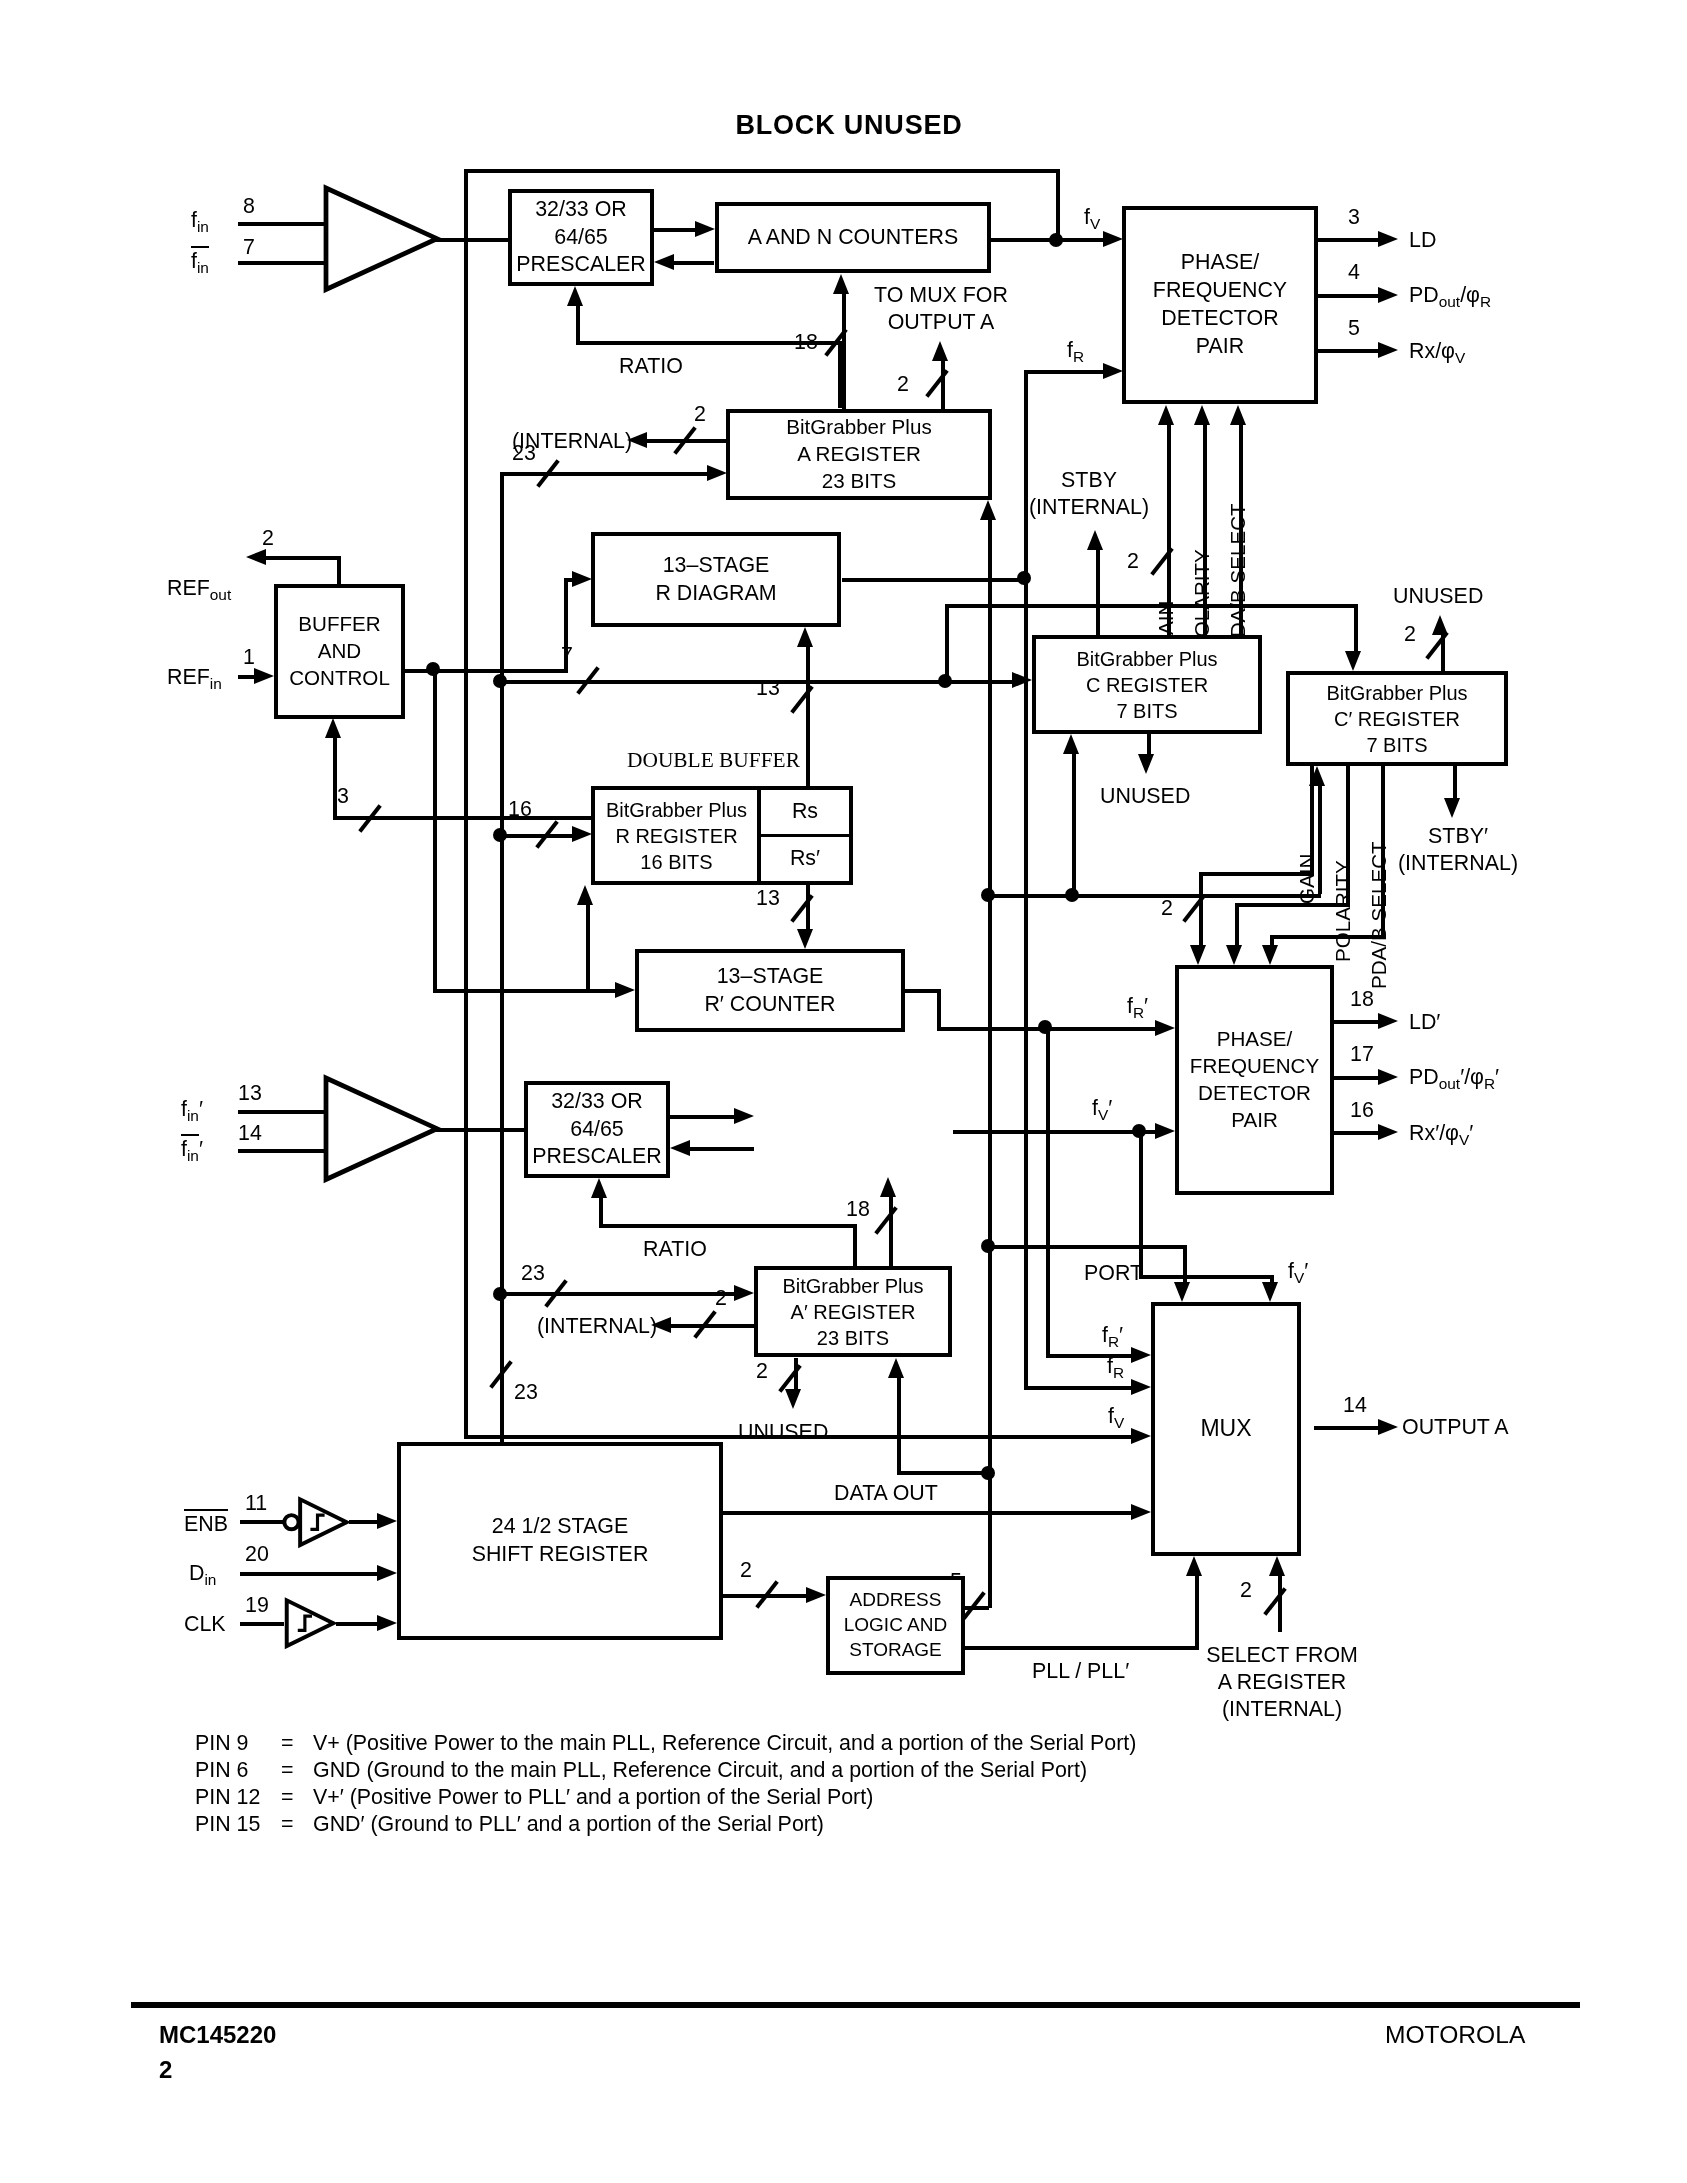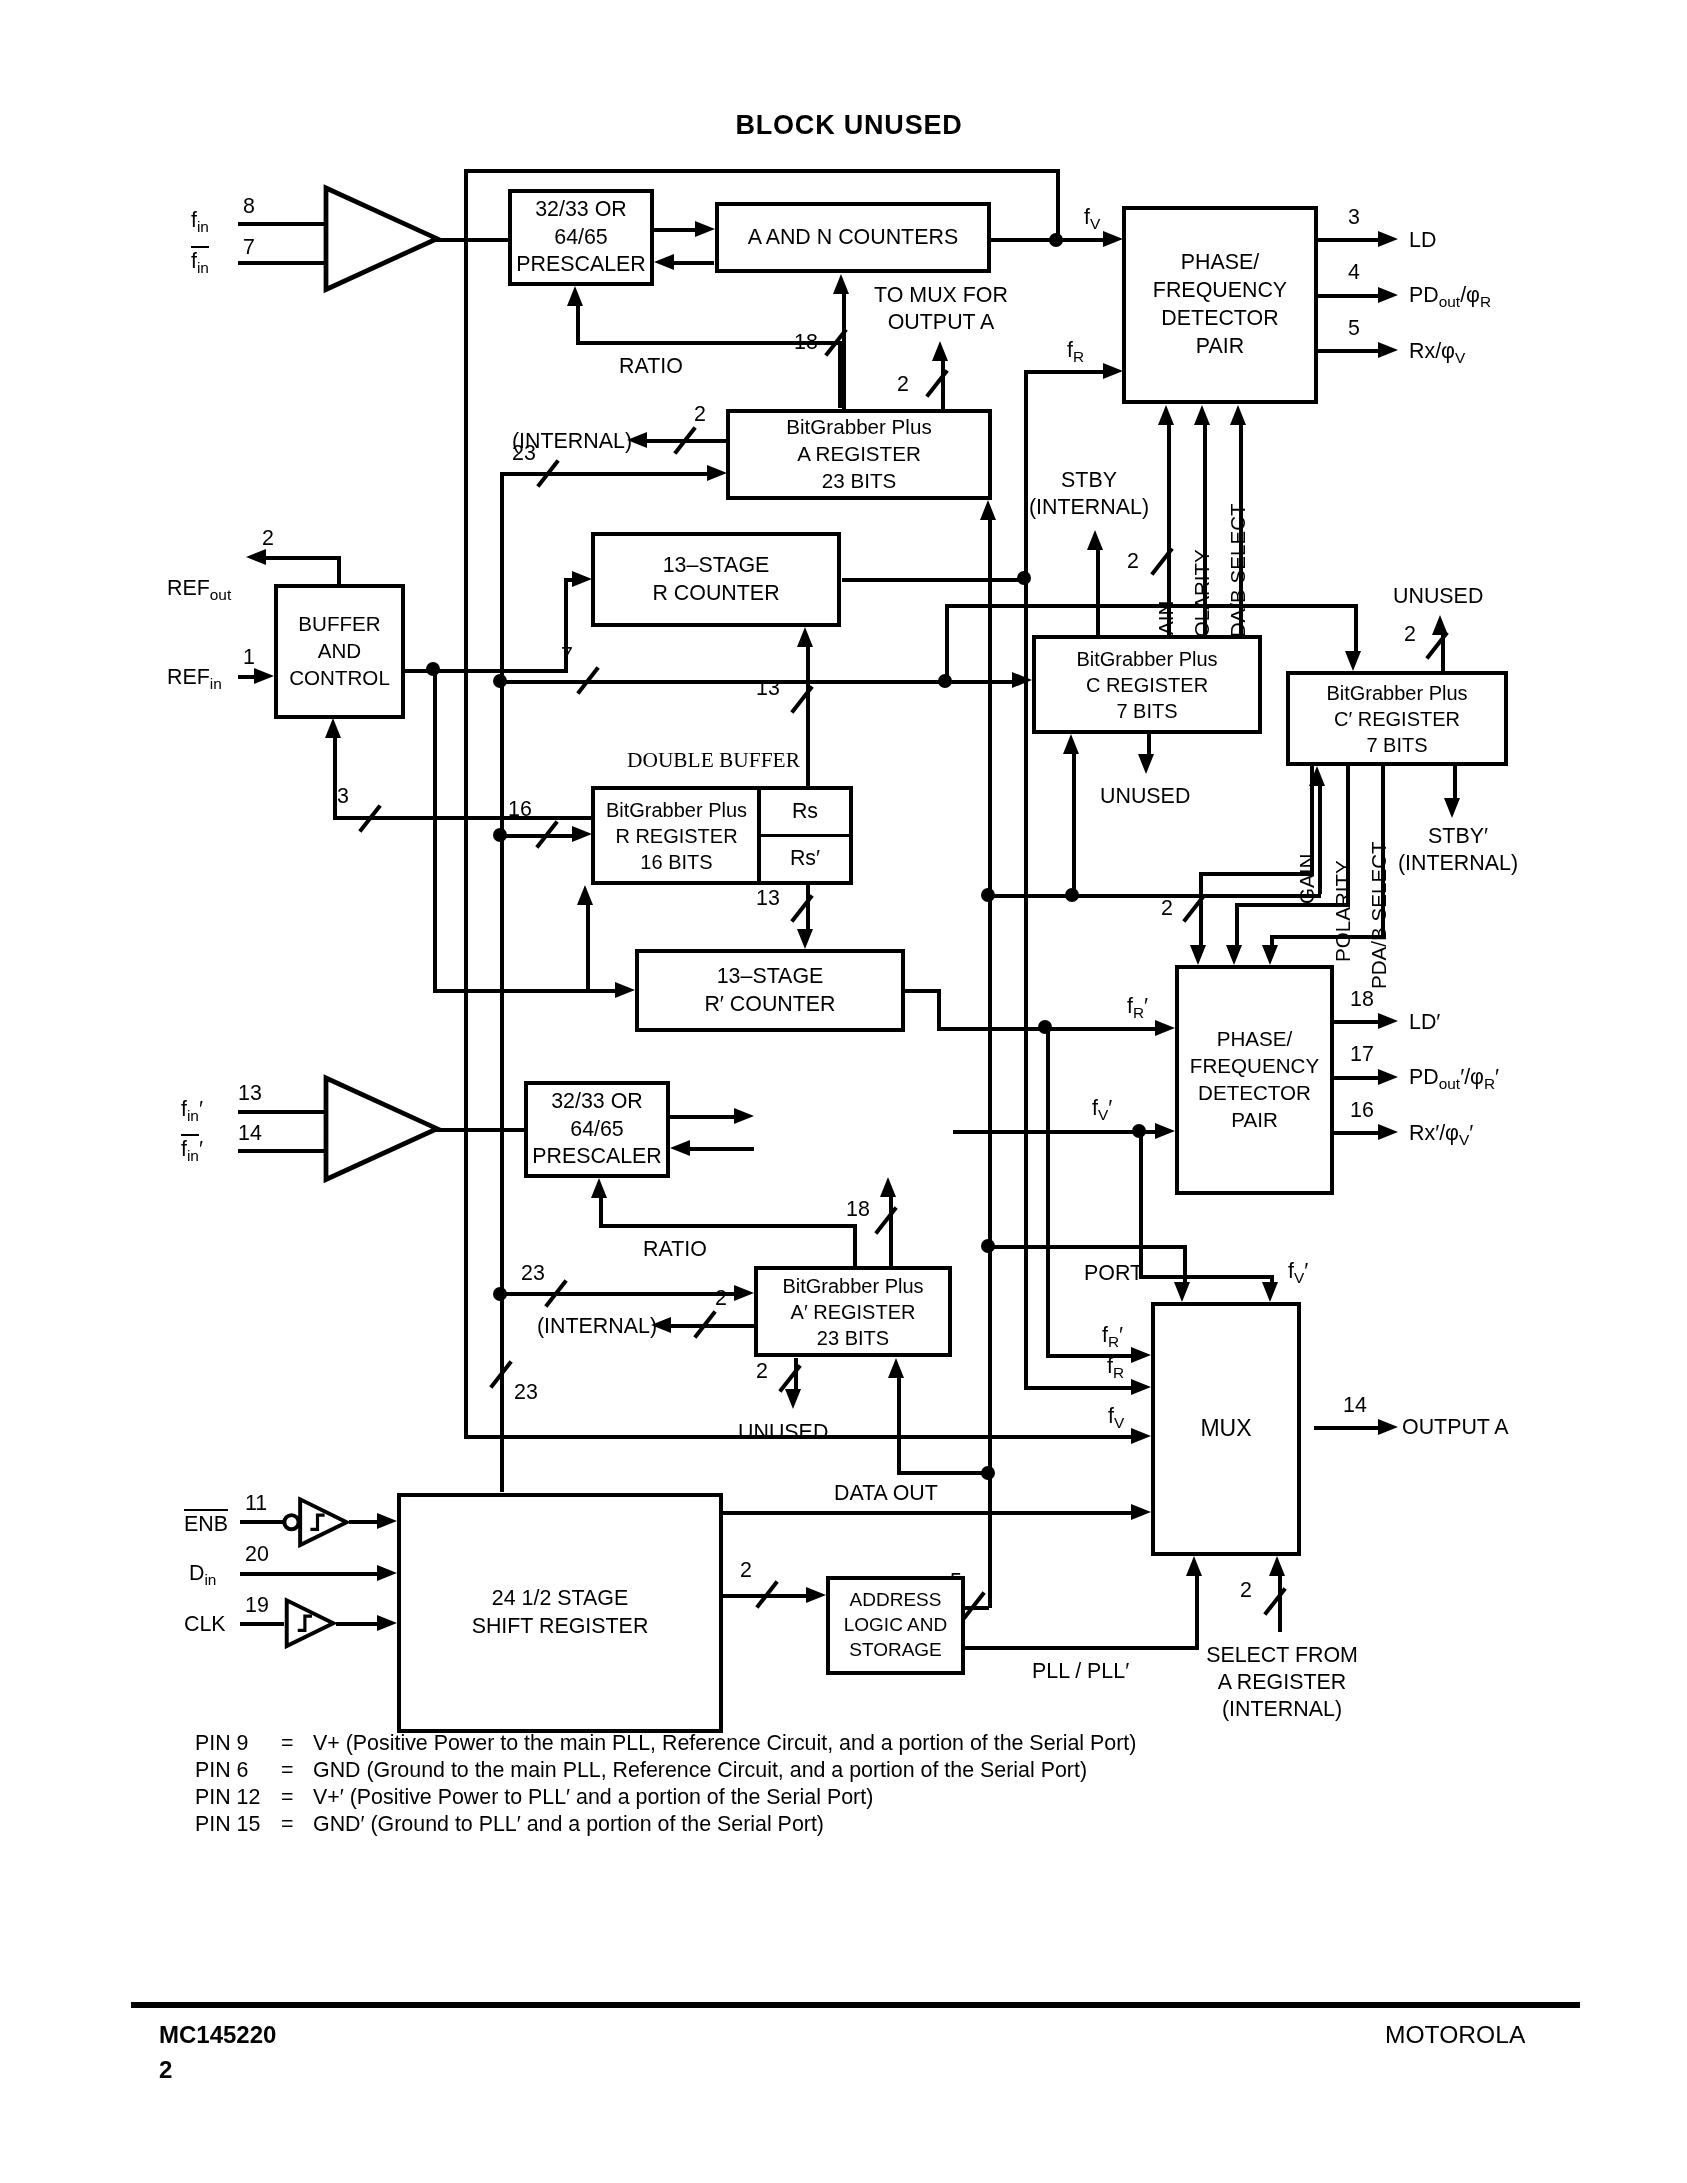--- a/index.html
+++ b/index.html
@@ -145,21 +145,21 @@
   <div class="vl" style="left:1239px;top:422px;height:213px;"></div>
   <div class="au" style="left:1230px;top:405px;"></div>
   <div class="slash" style="left:1160px;top:545px;"></div>
   <div class="num" style="left:1127px;top:549px;">2</div>
   <div class="vt" style="left:1178px;top:627px;">GAIN</div>
   <div class="vt" style="left:1214px;top:627px;">POLARITY</div>
   <div class="vt" style="left:1250px;top:627px;">PDA/B SELECT</div>
 
   <div class="box" style="left:591px;top:532px;width:250px;height:95px;">
     <div>13–STAGE</div>
-    <div>R COUNTER</div>
+    <div>R DIAGRAM</div>
   </div>
   <div class="hl" style="left:842px;top:578px;width:187px;"></div>
   <div class="dot" style="left:1017px;top:571px;"></div>
 
   <div class="box" style="left:274px;top:584px;width:131px;height:135px;font-size:20.6px;">
     <div>BUFFER</div>
     <div>AND</div>
     <div>CONTROL</div>
   </div>
   <div class="vl" style="left:337px;top:556px;height:28px;"></div>
@@ -423,21 +423,21 @@
   <div class="vl" style="left:1318px;top:784px;height:110px;"></div>
   <div class="au" style="left:1309px;top:766px;"></div>
   <div class="dot" style="left:981px;top:1466px;"></div>
   <div class="hl" style="left:897px;top:1471px;width:91px;"></div>
   <div class="vl" style="left:897px;top:1375px;height:96px;"></div>
   <div class="au" style="left:888px;top:1358px;"></div>
   <div class="hl" style="left:965px;top:1606px;width:24px;"></div>
   <div class="slash" style="left:972px;top:1589px;"></div>
   <div class="num" style="left:950px;top:1569px;">5</div>
 
-  <div class="box" style="left:397px;top:1493px;width:326px;height:240px;">
+  <div class="box" style="left:397px;top:1442px;width:326px;height:198px;">
     <div>24 1/2 STAGE</div>
     <div>SHIFT REGISTER</div>
   </div>
   <div class="lbl" style="left:184px;top:1512px;"><span class="ovl">ENB</span></div>
   <div class="num" style="left:245px;top:1491px;">11</div>
   <div class="hl" style="left:240px;top:1520px;width:44px;"></div>
   <svg style="left:282px;top:1496px;" width="71" height="54" viewBox="0 0 90 68">
     <circle cx="12" cy="33" r="9" fill="#fff" stroke="#000" stroke-width="5"></circle>
     <polygon points="23,4 23,62 82,33" fill="#fff" stroke="#000" stroke-width="5"></polygon>
     <path d="M36,42 h9 v-18 h9" fill="none" stroke="#000" stroke-width="4"></path>

